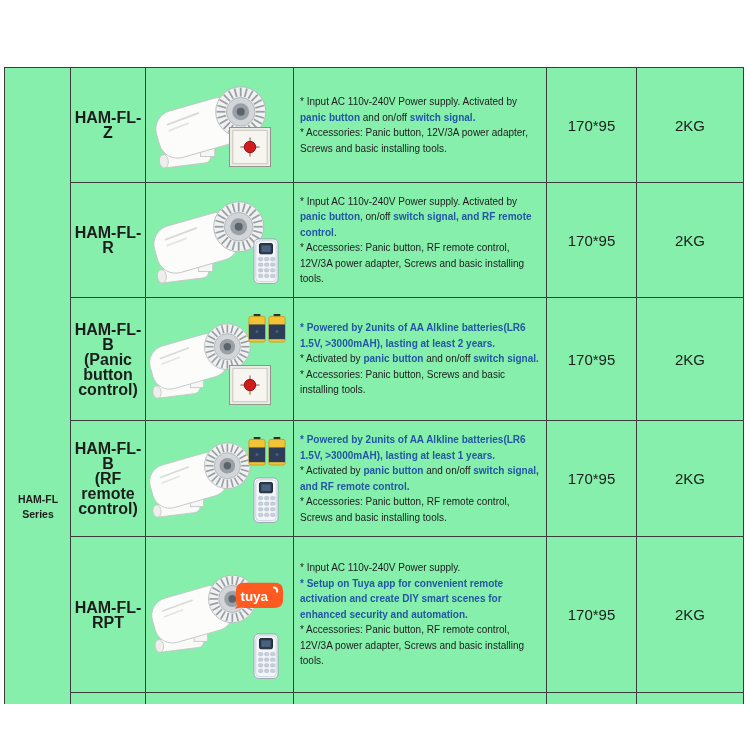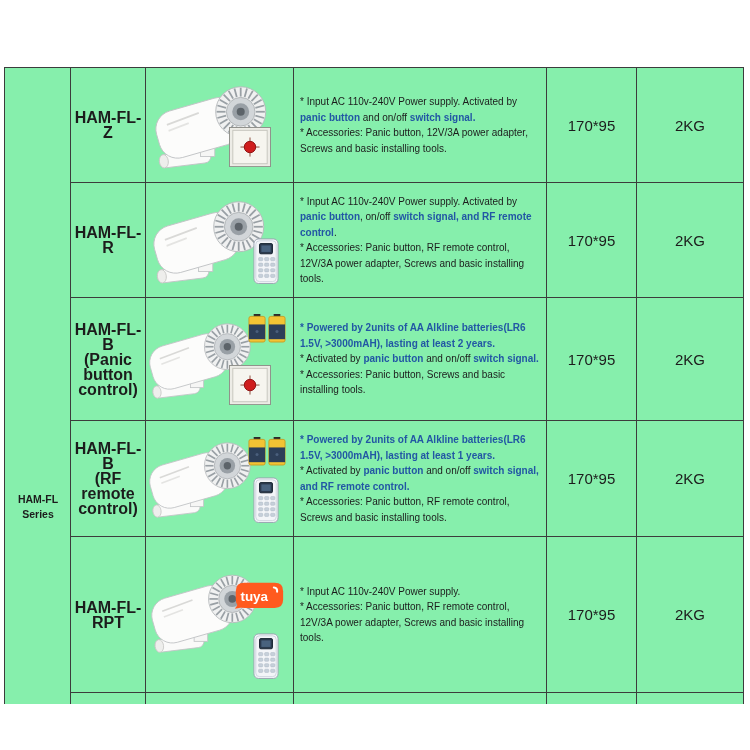--- a/index.html
+++ b/index.html
@@ -420,20 +420,21 @@
               <rect x="12.5" y="33" width="4.5" height="3.5" rx="1" fill="#c6d0da" stroke="#aab5c1" stroke-width="0.5"></rect>
               <rect x="19" y="33" width="4.5" height="3.5" rx="1" fill="#c6d0da" stroke="#aab5c1" stroke-width="0.5"></rect>
               <rect x="6" y="39" width="4.5" height="3.5" rx="1" fill="#c6d0da" stroke="#aab5c1" stroke-width="0.5"></rect>
               <rect x="12.5" y="39" width="4.5" height="3.5" rx="1" fill="#c6d0da" stroke="#aab5c1" stroke-width="0.5"></rect>
               <rect x="19" y="39" width="4.5" height="3.5" rx="1" fill="#c6d0da" stroke="#aab5c1" stroke-width="0.5"></rect>
             </svg></div>
         </div>
         <div class="cell desc-cell">
           <div class="desc-block">
             <p><span>* Input AC 110v-240V Power supply.</span></p>
+            <p><span class="blue">* Setup on Tuya app for convenient remote activation and create DIY smart scenes for enhanced security and automation.</span></p>
             <p><span>* Accessories: Panic button, RF remote control, 12V/3A power adapter, Screws and basic installing tools.</span></p>
           </div>
         </div>
         <div class="cell size-cell">170*95</div>
         <div class="cell weight-cell">2KG</div>
       </div>
       <div class="row stub" style="height: 11px;">
         <div class="cell"></div>
         <div class="cell"></div>
         <div class="cell"></div>

